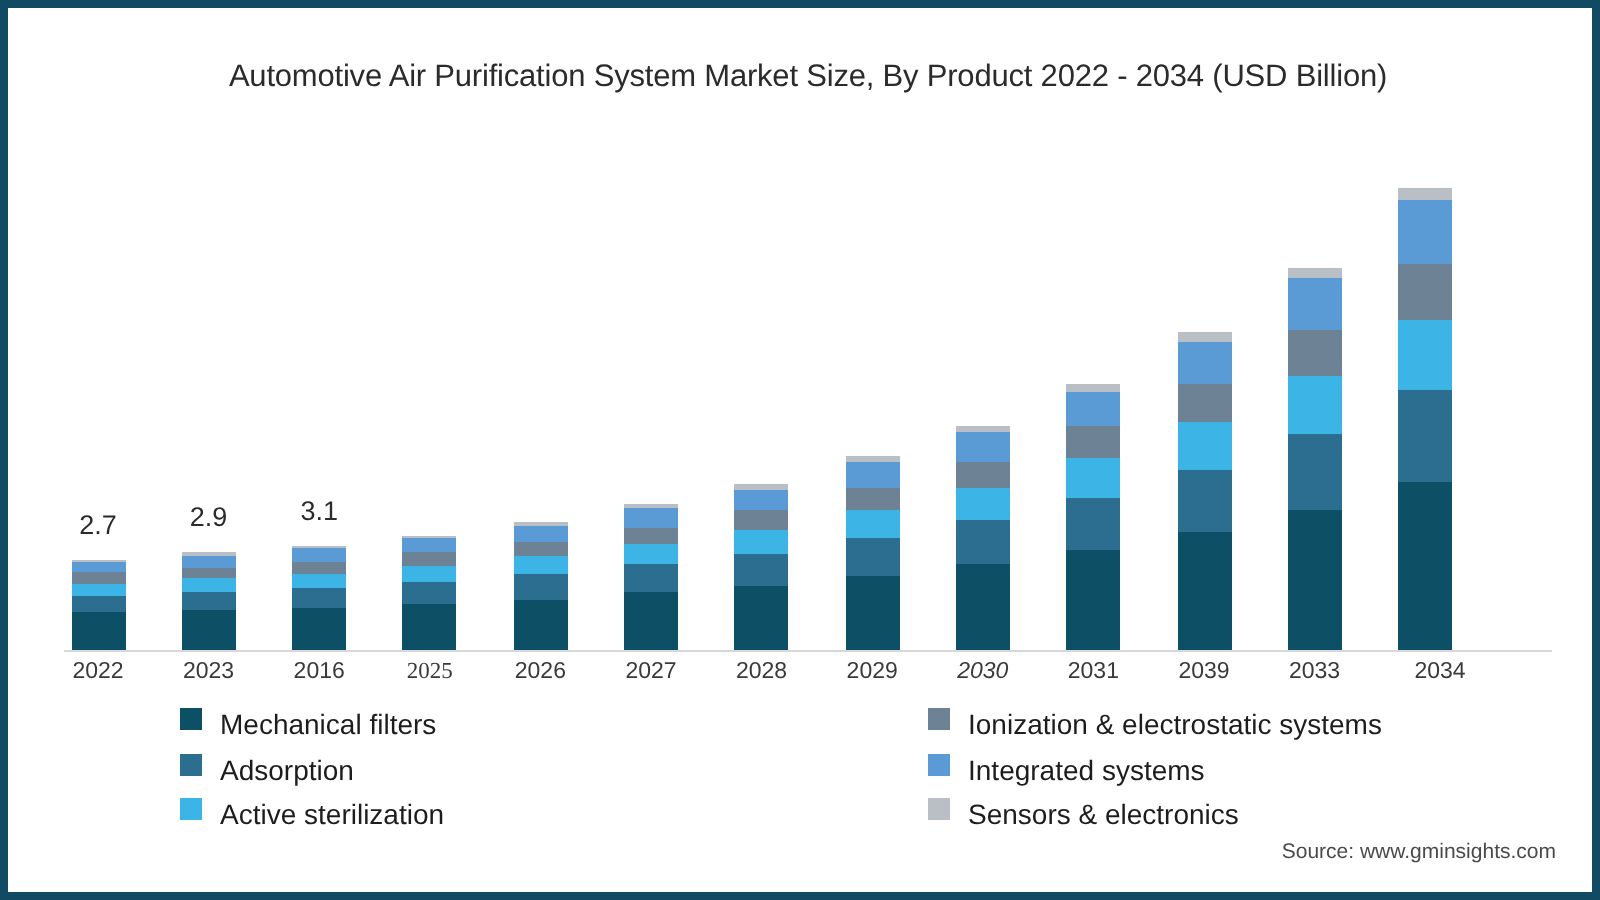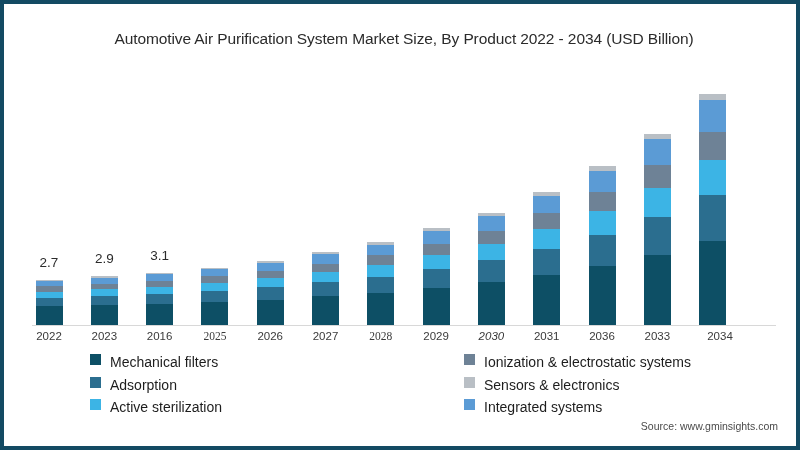--- a/index.html
+++ b/index.html
@@ -211,41 +211,41 @@
           <span class="legend-swatch" style="background: rgb(60, 180, 229);"></span>
           <span class="legend-label">Active sterilization</span>
         </div>
       </div>
     <div class="legend-col" id="legend-col-right">
         <div class="legend-item">
           <span class="legend-swatch" style="background: rgb(110, 130, 150);"></span>
           <span class="legend-label">Ionization &amp; electrostatic systems</span>
         </div>
         <div class="legend-item">
+          <span class="legend-swatch" style="background: rgb(91, 155, 213);"></span>
+          <span class="legend-label">Integrated systems</span>
+        </div>
+        <div class="legend-item">
           <span class="legend-swatch" style="background: rgb(185, 191, 197);"></span>
           <span class="legend-label">Sensors &amp; electronics</span>
-        </div>
-        <div class="legend-item">
-          <span class="legend-swatch" style="background: rgb(91, 155, 213);"></span>
-          <span class="legend-label">Integrated systems</span>
         </div>
       </div>
   </div>
 
   <div id="source">Source: www.gminsights.com</div>
 
 <div class="bar-label" style="left: 15px; top: 250.6px;">2.7</div>
     <div class="xtick" style="left: 15px;">2022</div>
     <div class="bar-label" style="left: 70.3px; top: 247.163px;">2.9</div>
     <div class="xtick" style="left: 70.3px;">2023</div>
     <div class="bar-label" style="left: 125.6px; top: 243.726px;">3.1</div>
     <div class="xtick" style="left: 125.6px;">2016</div>
     <div class="xtick" style="left: 180.9px; font-family: Liberation Serif, serif;">2025</div>
     <div class="xtick" style="left: 236.2px;">2026</div>
     <div class="xtick" style="left: 291.5px;">2027</div>
-    <div class="xtick" style="left: 346.8px; font-family: Liberation Serif, serif;">2028</div>
+    <div class="xtick" style="left: 346.8px;">2028</div>
     <div class="xtick" style="left: 402.1px;">2029</div>
     <div class="xtick" style="left: 457.4px; font-style: italic;">2030</div>
     <div class="xtick" style="left: 512.7px;">2031</div>
-    <div class="xtick" style="left: 568px;">2036</div>
+    <div class="xtick" style="left: 568px;">2039</div>
     <div class="xtick" style="left: 623.3px;">2033</div>
     <div class="xtick" style="left: 686px;">2034</div>
   </div>
 
 </body></html>

